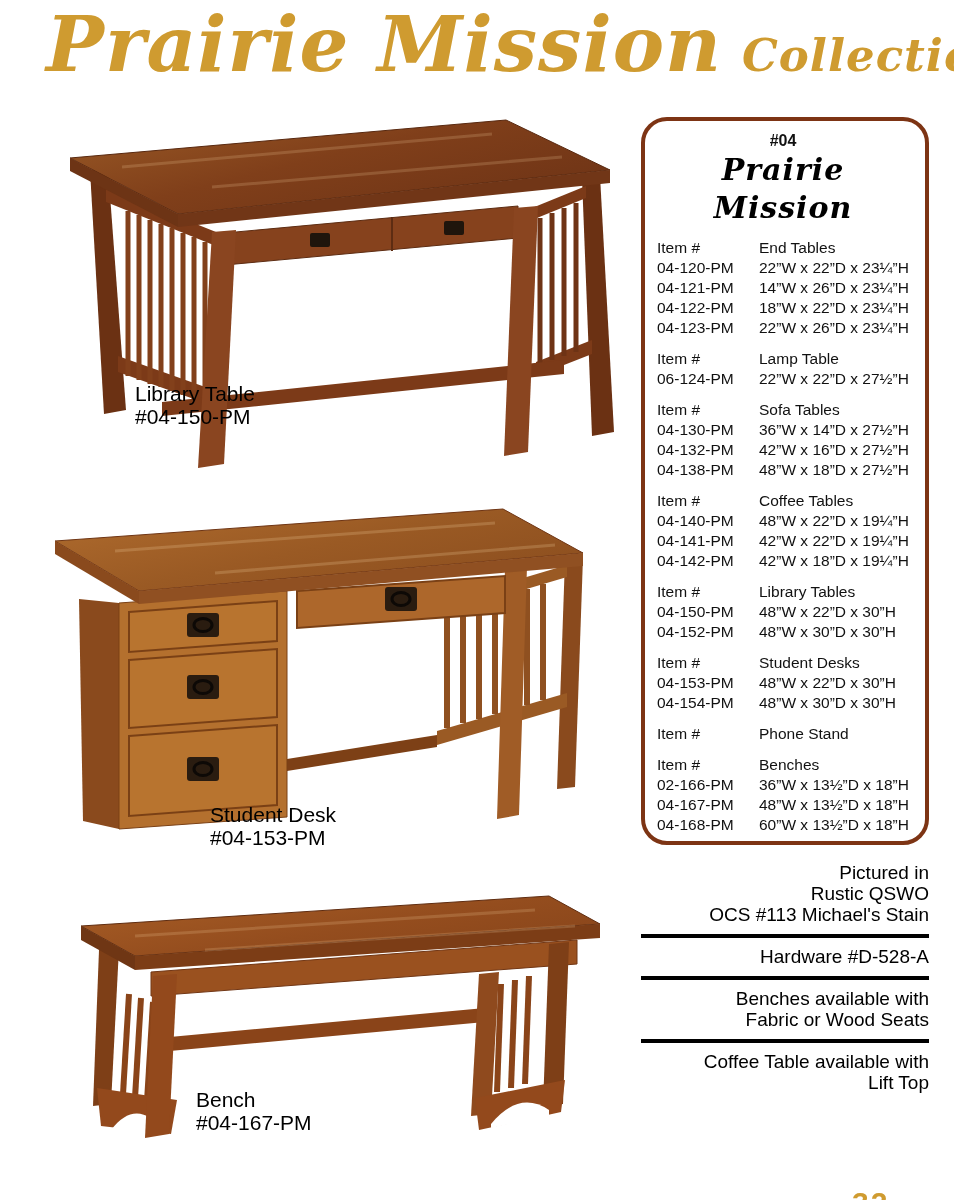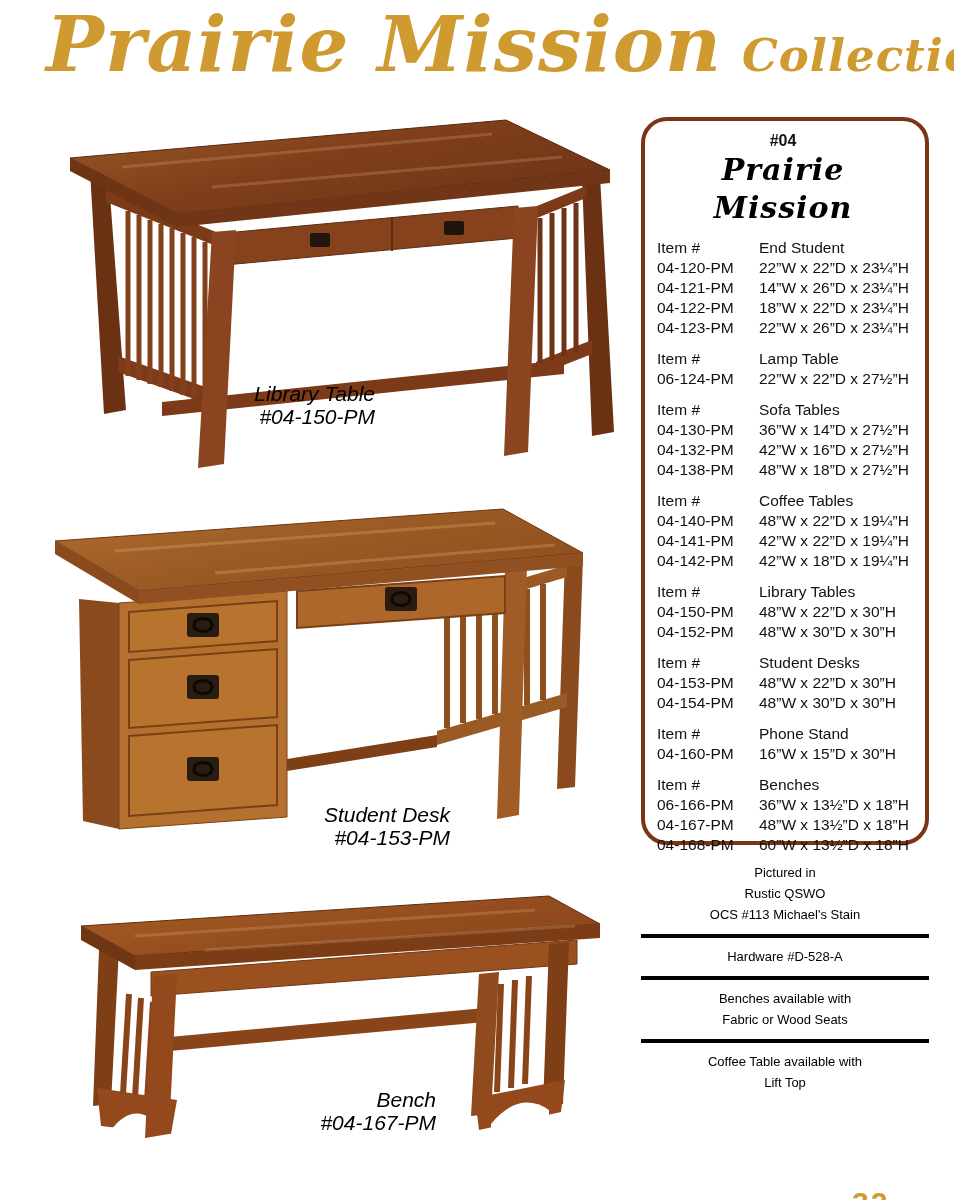--- a/index.html
+++ b/index.html
@@ -11,38 +11,38 @@
   .header{
     position:absolute;left:46px;top:-8px;width:890px;height:104px;
     display:flex;align-items:baseline;gap:20px;white-space:nowrap;
   }
   .script{font-family:"DejaVu Serif","Liberation Serif",serif;font-style:italic;font-weight:bold;}
   .title-main{font-size:77px;line-height:104px;letter-spacing:1px;color:#cf9b30;}
   .title-suffix{font-size:45px;color:#cf9b30;letter-spacing:1px;}
   
   .figure{position:absolute;margin:0;padding:0;}
   .figure svg{display:block;}
-  .caption{position:absolute;text-align:right;font-size:21px;line-height:23px;color:#000;font-style:italic;}
+  .caption{position:absolute;text-align:left;font-size:21px;line-height:23px;color:#000;}
   
   .spec-panel{
     position:absolute;left:641px;top:117px;width:288px;height:728px;box-sizing:border-box;
     border:4px solid #7d3414;border-radius:26px;background:#fff;padding:10px 16px 0 12px;
   }
   .panel-number{text-align:center;font-size:16px;font-weight:bold;line-height:20px;}
   .panel-title{
     text-align:center;font-size:30px;line-height:38px;letter-spacing:1px;color:#000;
   }
   .spec-section{margin-top:11px;}
   .spec-row{display:flex;font-size:15.5px;line-height:20px;}
   .spec-row .col-item{width:102px;flex:none;}
   .spec-row .col-size{flex:1;}
   .spec-head{font-weight:normal;}
   
-  .notes{position:absolute;left:641px;top:854px;width:288px;text-align:center;
-    font-size:13px;line-height:21px;color:#000;}
+  .notes{position:absolute;left:641px;top:854px;width:288px;text-align:right;
+    font-size:19px;line-height:21px;color:#000;}
   .note{padding:8px 0 9px 0;}
   .note + .note{border-top:4px solid #000;}
   
   .page-number{
     position:absolute;left:852px;top:1186px;font-size:30px;font-weight:bold;
     color:#cf9b30;letter-spacing:2px;
   }
 </style>
 </head>
 <body>
@@ -217,21 +217,21 @@
     </figcaption>
   </figure>
 
   <aside class="spec-panel">
     <div class="panel-number">#04</div>
     <div class="panel-title script">Prairie Mission</div>
     <div>
   <div class="spec-section">
     <div class="spec-row spec-head">
       <span class="col-item">Item #</span>
-      <span class="col-size">End Student</span>
+      <span class="col-size">End Tables</span>
     </div>
     <div>
   <div class="spec-row">
     <span class="col-item">04-120-PM</span>
     <span class="col-size">22”W x 22”D x 23¼”H</span>
   </div>
 
   <div class="spec-row">
     <span class="col-item">04-121-PM</span>
     <span class="col-size">14”W x 26”D x 23¼”H</span>
@@ -342,36 +342,30 @@
     <span class="col-size">48”W x 30”D x 30”H</span>
   </div>
 </div>
   </div>
 
   <div class="spec-section">
     <div class="spec-row spec-head">
       <span class="col-item">Item #</span>
       <span class="col-size">Phone Stand</span>
     </div>
-    <div>
-  <div class="spec-row">
-    <span class="col-item">04-160-PM</span>
-    <span class="col-size">16”W x 15”D x 30”H</span>
-  </div>
-</div>
   </div>
 
   <div class="spec-section">
     <div class="spec-row spec-head">
       <span class="col-item">Item #</span>
       <span class="col-size">Benches</span>
     </div>
     <div>
   <div class="spec-row">
-    <span class="col-item">06-166-PM</span>
+    <span class="col-item">02-166-PM</span>
     <span class="col-size">36”W x 13½”D x 18”H</span>
   </div>
 
   <div class="spec-row">
     <span class="col-item">04-167-PM</span>
     <span class="col-size">48”W x 13½”D x 18”H</span>
   </div>
 
   <div class="spec-row">
     <span class="col-item">04-168-PM</span>

